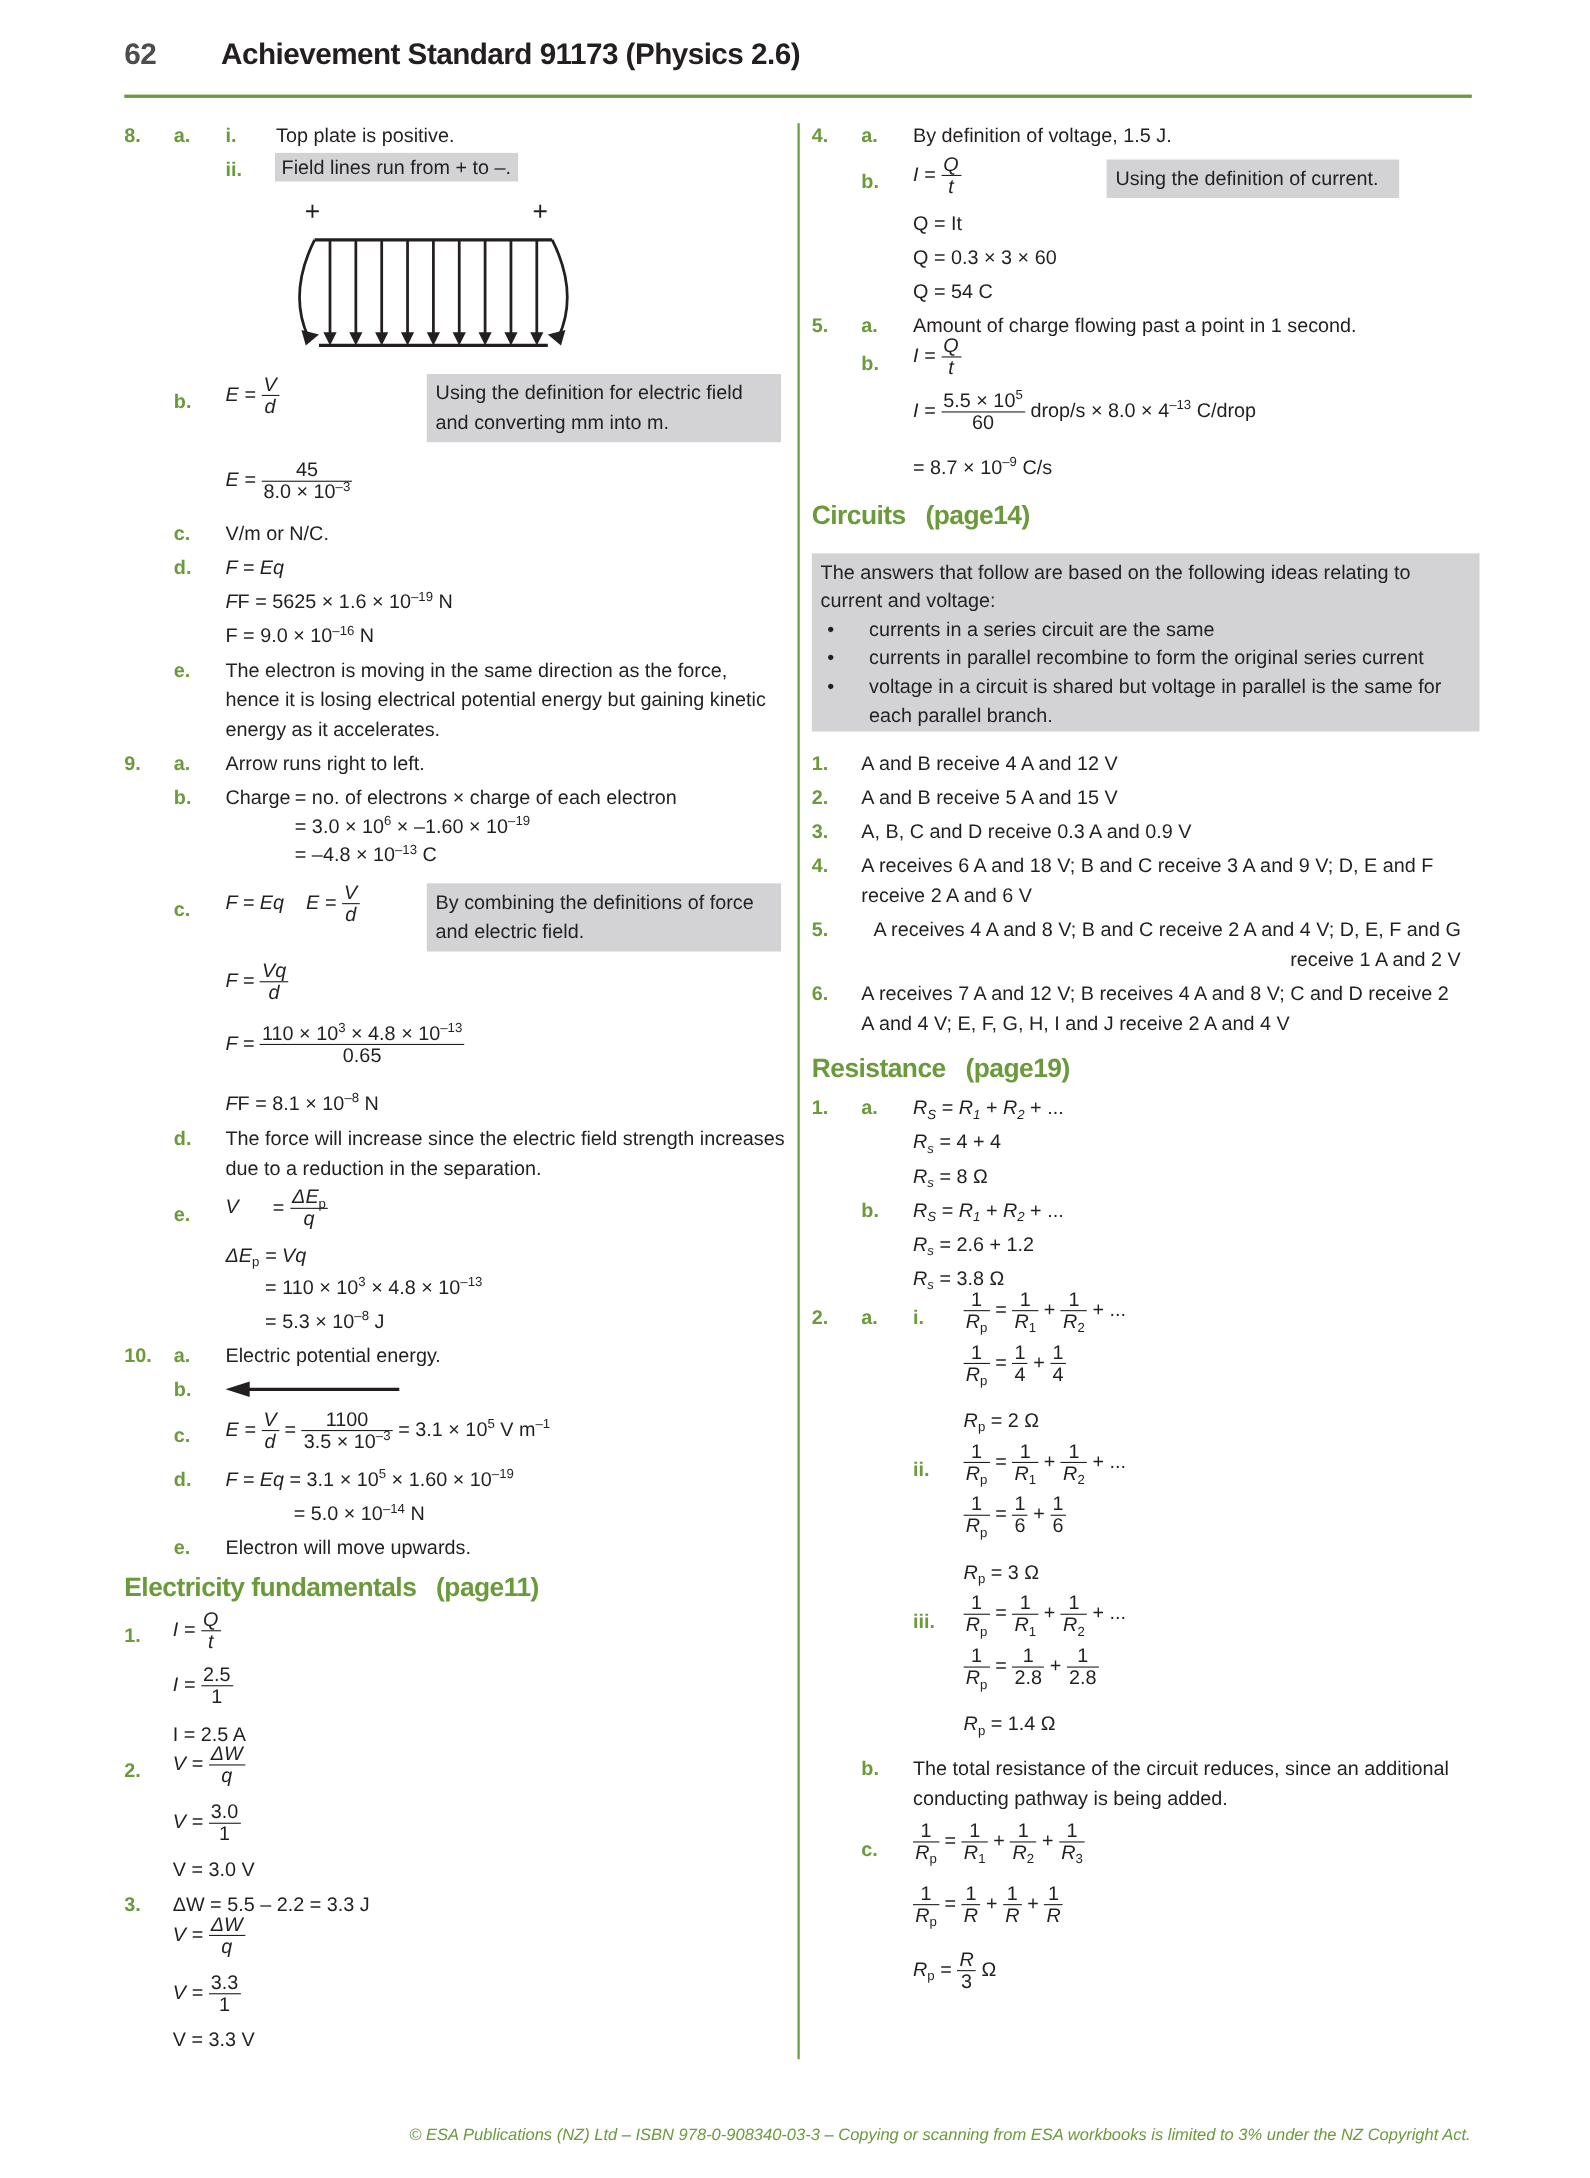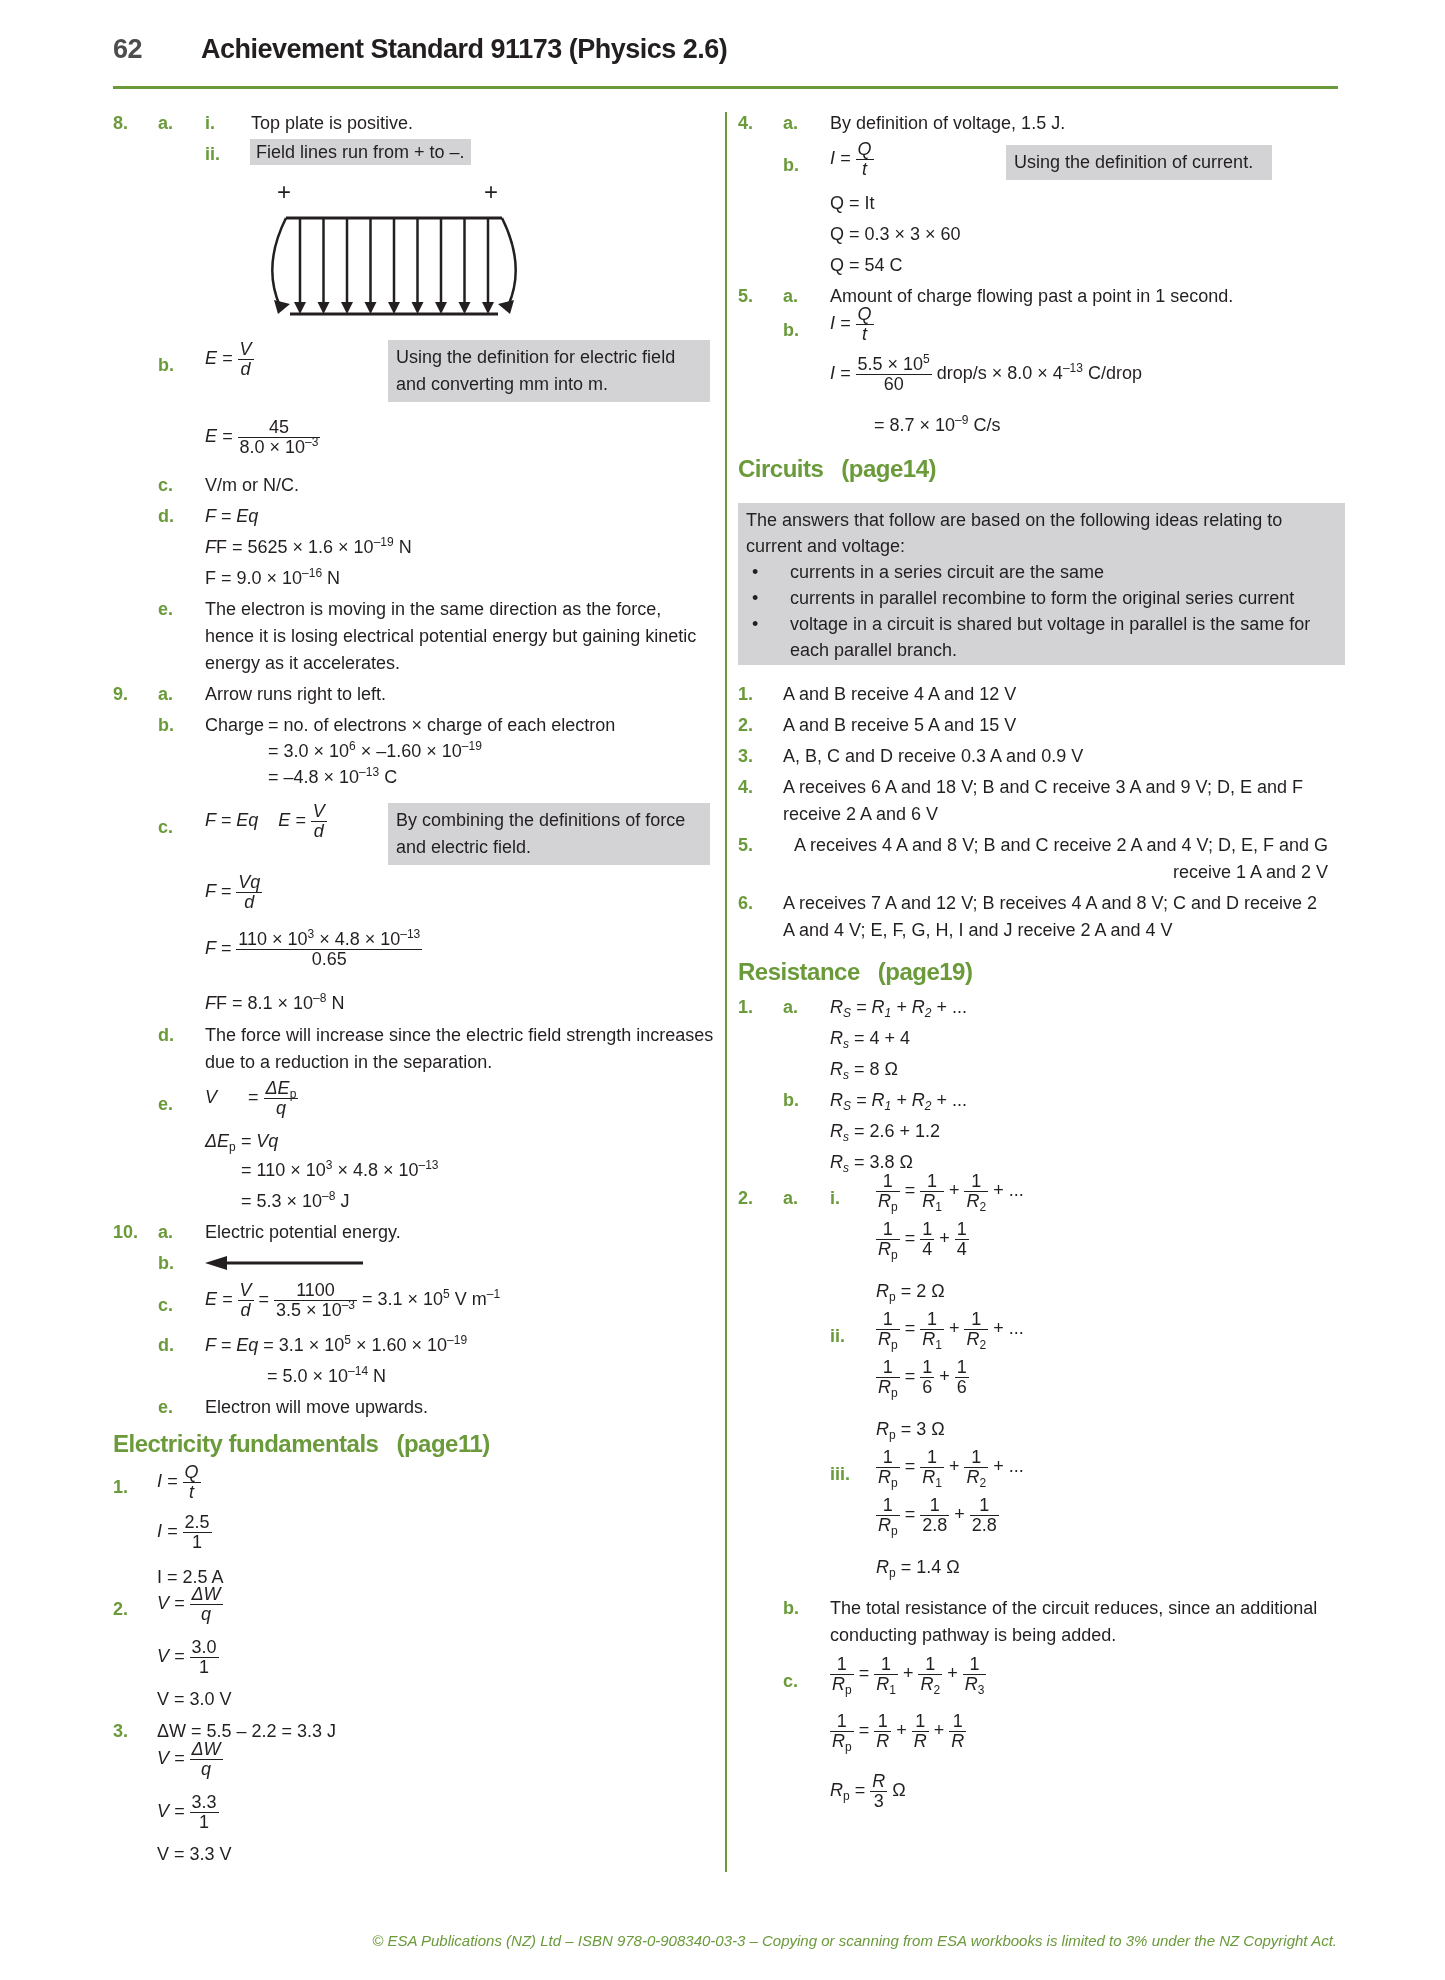--- a/index.html
+++ b/index.html
@@ -191,21 +191,21 @@
 
 <span class="el num" style="left:738px;top:285px">5.</span>
 <span class="el num" style="left:783px;top:285px">a.</span>
 <span class="el" style="left:830px;top:285px">Amount of charge flowing past a point in 1 second.</span>
 <span class="el num" style="left:783px;top:319px">b.</span>
 <span class="el i" style="left:830px;top:305px"><span>I =</span> <span class="frac"><span class="top">Q</span><span>t</span></span></span>
 <span class="el" style="left:830px;top:355px">
   <span class="i">I =</span>
   <span class="frac"><span class="top"><span>5.5 × 10</span><sup>5</sup></span><span>60</span></span><span> drop/s × 8.0 × 4</span><sup>–13</sup><span> C/drop</span>
 </span>
-<span class="el" style="left:874px;top:414px"><span>= 8.7 × 10</span><sup>–9</sup><span> C/s</span></span>
+<span class="el" style="left:830px;top:414px"><span>= 8.7 × 10</span><sup>–9</sup><span> C/s</span></span>
 
 <div class="h2" style="left:738px;top:455px"><span>Circuits</span><span class="pg">(page14)</span></div>
 <div class="note wrap" style="left:738px;top:503px;width:591px;padding:4px 8px 2px 8px;line-height:26px">
   <div>The answers that follow are based on the following ideas relating to current and voltage:</div>
   <div id="circuit-bullets">
       <div class="bullet-row"><span class="dot">•</span><span>currents in a series circuit are the same</span></div>
       <div class="bullet-row"><span class="dot">•</span><span>currents in parallel recombine to form the original series current</span></div>
       <div class="bullet-row"><span class="dot">•</span><span>voltage in a circuit is shared but voltage in parallel is the same for each parallel branch.</span></div>
     </div>
 </div>

